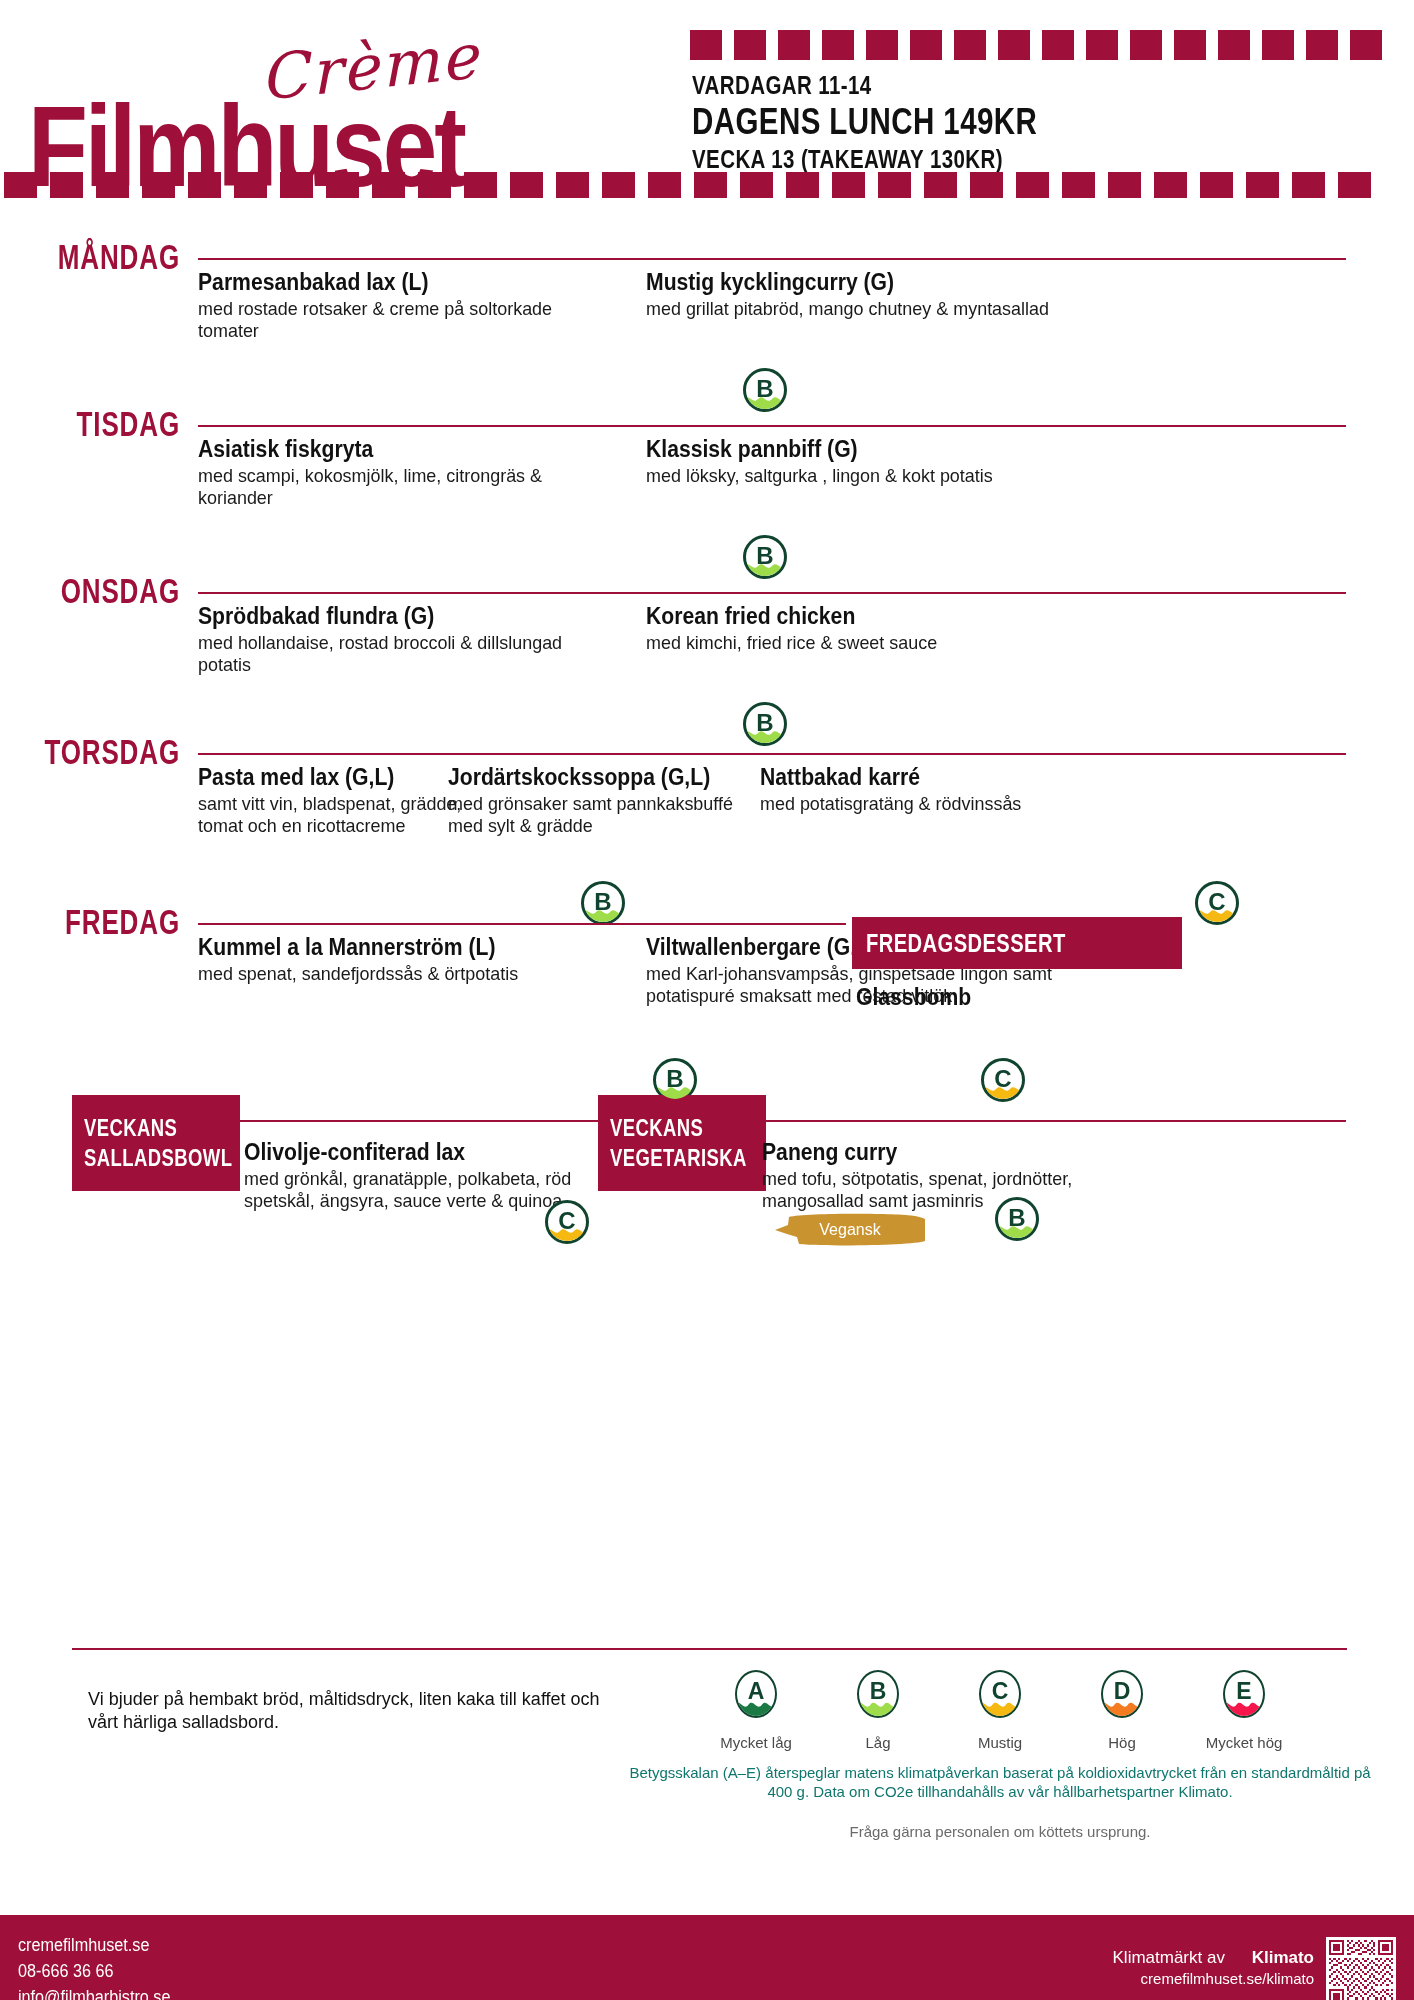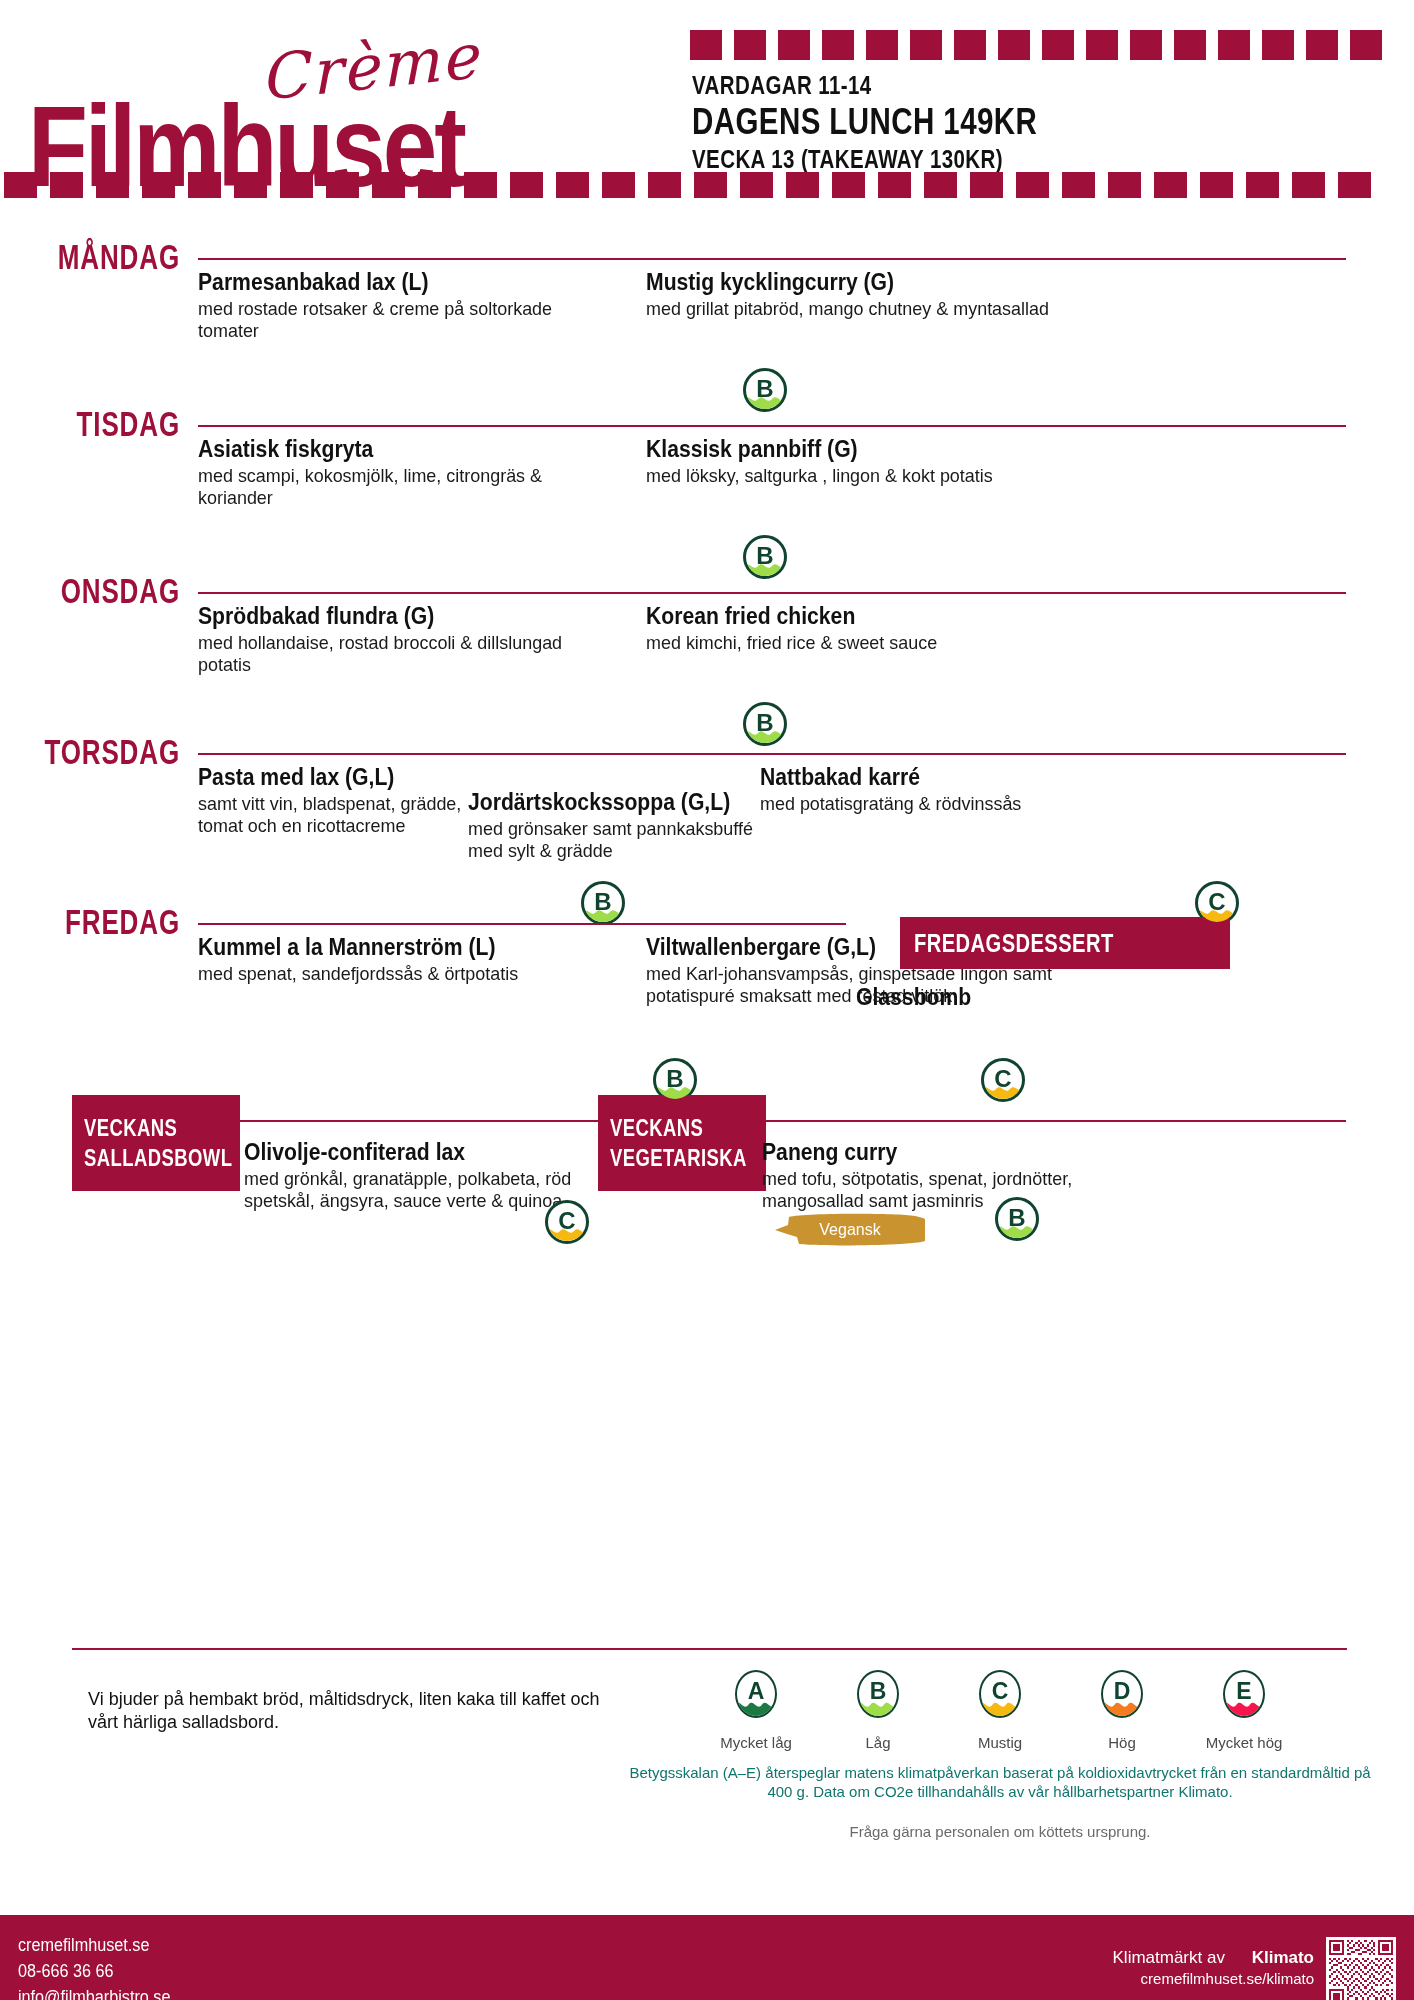--- a/index.html
+++ b/index.html
@@ -424,21 +424,21 @@
           <div class="letter">B</div>
         </div>
       </div>
       <div class="day-row" style="top: 733px;">
         <div class="day-label">TORSDAG</div>
         <div class="day-rule" style="width: 1148px;"></div>
         <div class="dish" style="position: absolute; left: 198px; top: 30px; width: 300px;">
           <div class="dish-title">Pasta med lax (G,L)</div>
           <div class="dish-desc">samt vitt vin, bladspenat, grädde, tomat och en ricottacreme</div>
         </div>
-        <div class="dish" style="position: absolute; left: 468px; top: 30px; width: 300px; margin-top: 25px;">
+        <div class="dish" style="position: absolute; left: 448px; top: 30px; width: 300px;">
           <div class="dish-title">Jordärtskockssoppa (G,L)</div>
           <div class="dish-desc">med grönsaker samt pannkaksbuffé med sylt &amp; grädde</div>
         </div>
         <div class="dish" style="position: absolute; left: 760px; top: 30px; width: 300px;">
           <div class="dish-title">Nattbakad karré</div>
           <div class="dish-desc">med potatisgratäng &amp; rödvinssås</div>
         </div>
         <div class="badge" style="left: 581px; top: 148px;">
           <svg class="wave" viewBox="0 0 48 18" preserveAspectRatio="none">
             <path d="M0 7 C 5 1, 9 13, 14 7 C 19 1, 23 13, 28 7 C 33 1, 37 13, 42 7 C 45 3, 47 6, 48 7 L48 18 L0 18 Z" fill="#9EDC4A"></path>
@@ -469,21 +469,21 @@
           </svg>
           <div class="letter">B</div>
         </div>
         <div class="badge" style="left: 981px; top: 155px;">
           <svg class="wave" viewBox="0 0 48 18" preserveAspectRatio="none">
             <path d="M0 7 C 5 1, 9 13, 14 7 C 19 1, 23 13, 28 7 C 33 1, 37 13, 42 7 C 45 3, 47 6, 48 7 L48 18 L0 18 Z" fill="#F5B912"></path>
           </svg>
           <div class="letter">C</div>
         </div>
       </div>
-      <div class="maroon-box" style="left: 900px; top: 917px; width: 330px; height: 52px; font-size: 24px; padding-left: 14px;">
+      <div class="maroon-box" style="left: 852px; top: 917px; width: 330px; height: 52px; font-size: 24px; padding-left: 14px;">
         <span>FREDAGSDESSERT</span>
       </div>
       <div style="position: absolute; left: 856px; top: 984px; font-family: &quot;Liberation Sans&quot;, sans-serif; font-weight: bold; font-size: 23px; color: rgb(17, 17, 17); transform: scaleX(0.92); transform-origin: left top;">Glassbomb</div>
     </div>
 
   <div id="specials-container">
       <div class="maroon-box" style="left: 72px; top: 1095px; width: 168px; height: 96px; font-size: 22px; padding-left: 12px;">
         <div>
           <span style="display:block;transform:scaleX(0.84) scaleY(1.1);transform-origin:left center;line-height:30px;white-space:nowrap;">VECKANS</span>
           <span style="display:block;transform:scaleX(0.84) scaleY(1.1);transform-origin:left center;line-height:30px;white-space:nowrap;">SALLADSBOWL</span>

